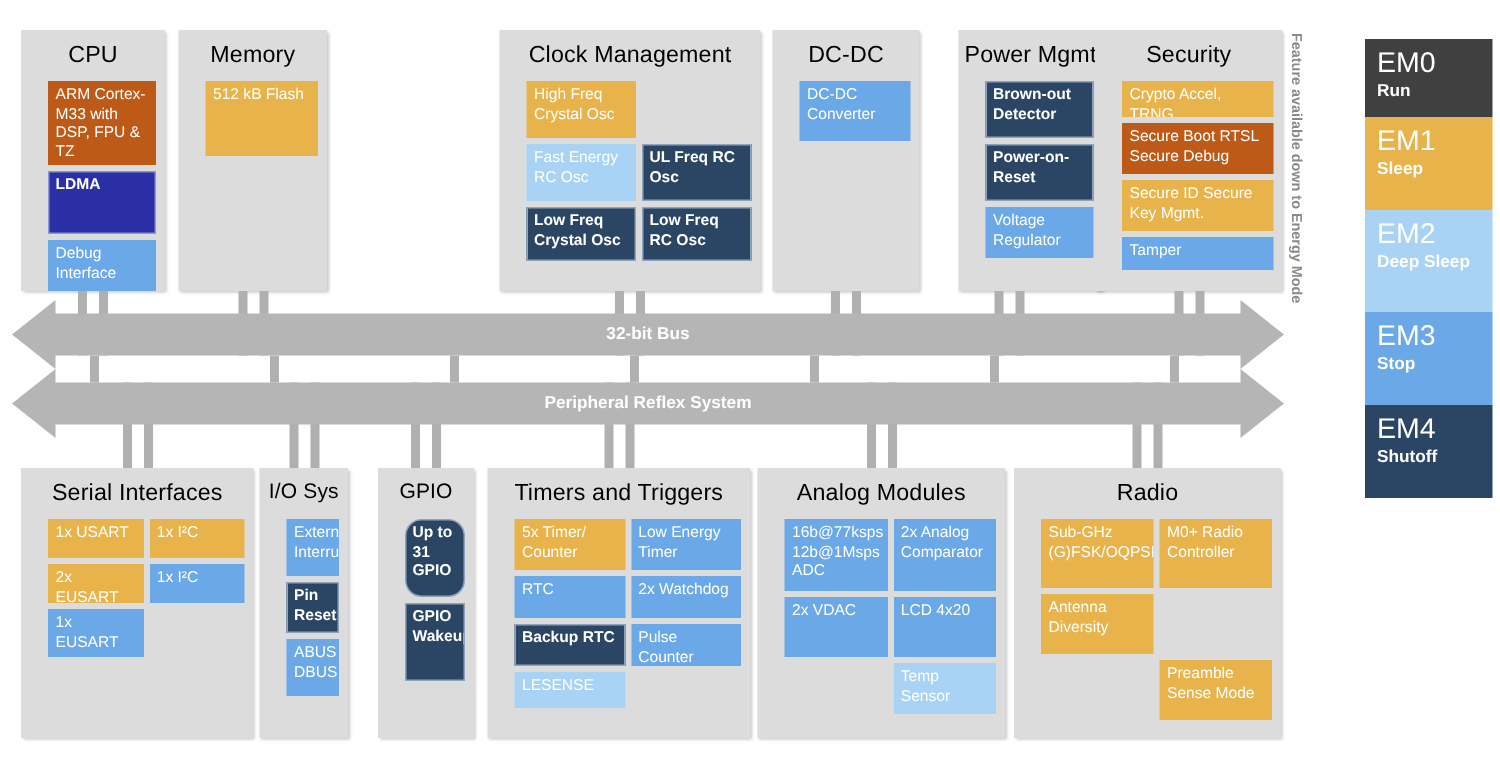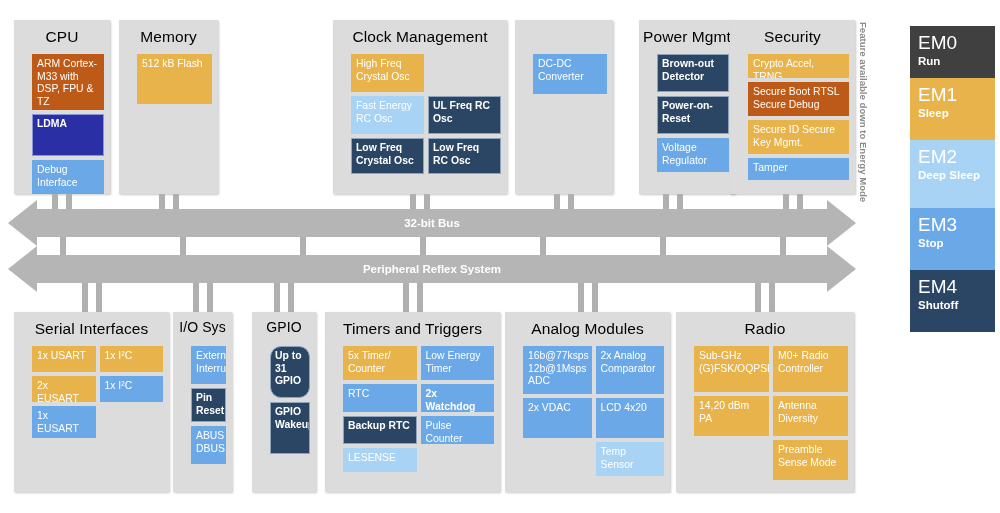--- a/index.html
+++ b/index.html
@@ -103,20 +103,21 @@
             <div class="blk em2 half" style="height: 38px;">Fast Energy RC Osc</div>
             <div class="blk em4 half" style="height: 38px;">UL Freq RC Osc</div>
           </div>
           <div class="row">
             <div class="blk em4 half" style="height: 36px;">Low Freq Crystal Osc</div>
             <div class="blk em4 half" style="height: 36px;">Low Freq RC Osc</div>
           </div>
         </div>
       </div>
       <div class="panel" style="left: 515px; top: 20px; width: 98px; height: 174px;">
+        <div class="panel-title">DC-DC</div>
         <div class="blocks">
           <div class="row">
             <div class="blk em3 fill" style="height: 40px;">DC-DC Converter</div>
           </div>
         </div>
       </div>
       <div class="panel" style="left: 639px; top: 20px; width: 96px; height: 174px;">
         <div class="panel-title">Power Mgmt</div>
         <div class="blocks">
           <div class="row">
@@ -240,21 +241,21 @@
       </div>
       <div class="panel" style="left: 325px; top: 312px; width: 175px; height: 180px;">
         <div class="panel-title">Timers and Triggers</div>
         <div class="blocks">
           <div class="row">
             <div class="blk em1 half" style="height: 34px;">5x Timer/ Counter</div>
             <div class="blk em3 half" style="height: 34px;">Low Energy Timer</div>
           </div>
           <div class="row">
             <div class="blk em3 half" style="height: 28px;">RTC</div>
-            <div class="blk em3 half" style="height: 28px; font-weight: bold;">2x Watchdog</div>
+            <div class="blk em3 half" style="height: 28px;">2x Watchdog</div>
           </div>
           <div class="row">
             <div class="blk em4 half" style="height: 28px;">Backup RTC</div>
             <div class="blk em3 half" style="height: 28px;">Pulse Counter</div>
           </div>
           <div class="row">
             <div class="blk em2 half" style="height: 24px;">LESENSE</div>
             <div class="blk empty half" style="height: 24px;"></div>
           </div>
         </div>
@@ -277,21 +278,20 @@
         </div>
       </div>
       <div class="panel" style="left: 676px; top: 312px; width: 178px; height: 180px;">
         <div class="panel-title">Radio</div>
         <div class="blocks">
           <div class="row">
             <div class="blk em1 half" style="height: 46px;">Sub-GHz (G)FSK/OQPSK)</div>
             <div class="blk em1 half" style="height: 46px;">M0+ Radio Controller</div>
           </div>
           <div class="row">
-            <div class="blk em1 half" style="height: 40px;">14,20 dBm PA</div>
             <div class="blk em1 half" style="height: 40px;">Antenna Diversity</div>
           </div>
           <div class="row">
             <div class="blk empty half" style="height: 40px;"></div>
             <div class="blk em1 half" style="height: 40px;">Preamble Sense Mode</div>
           </div>
         </div>
       </div>
     </div>
 

